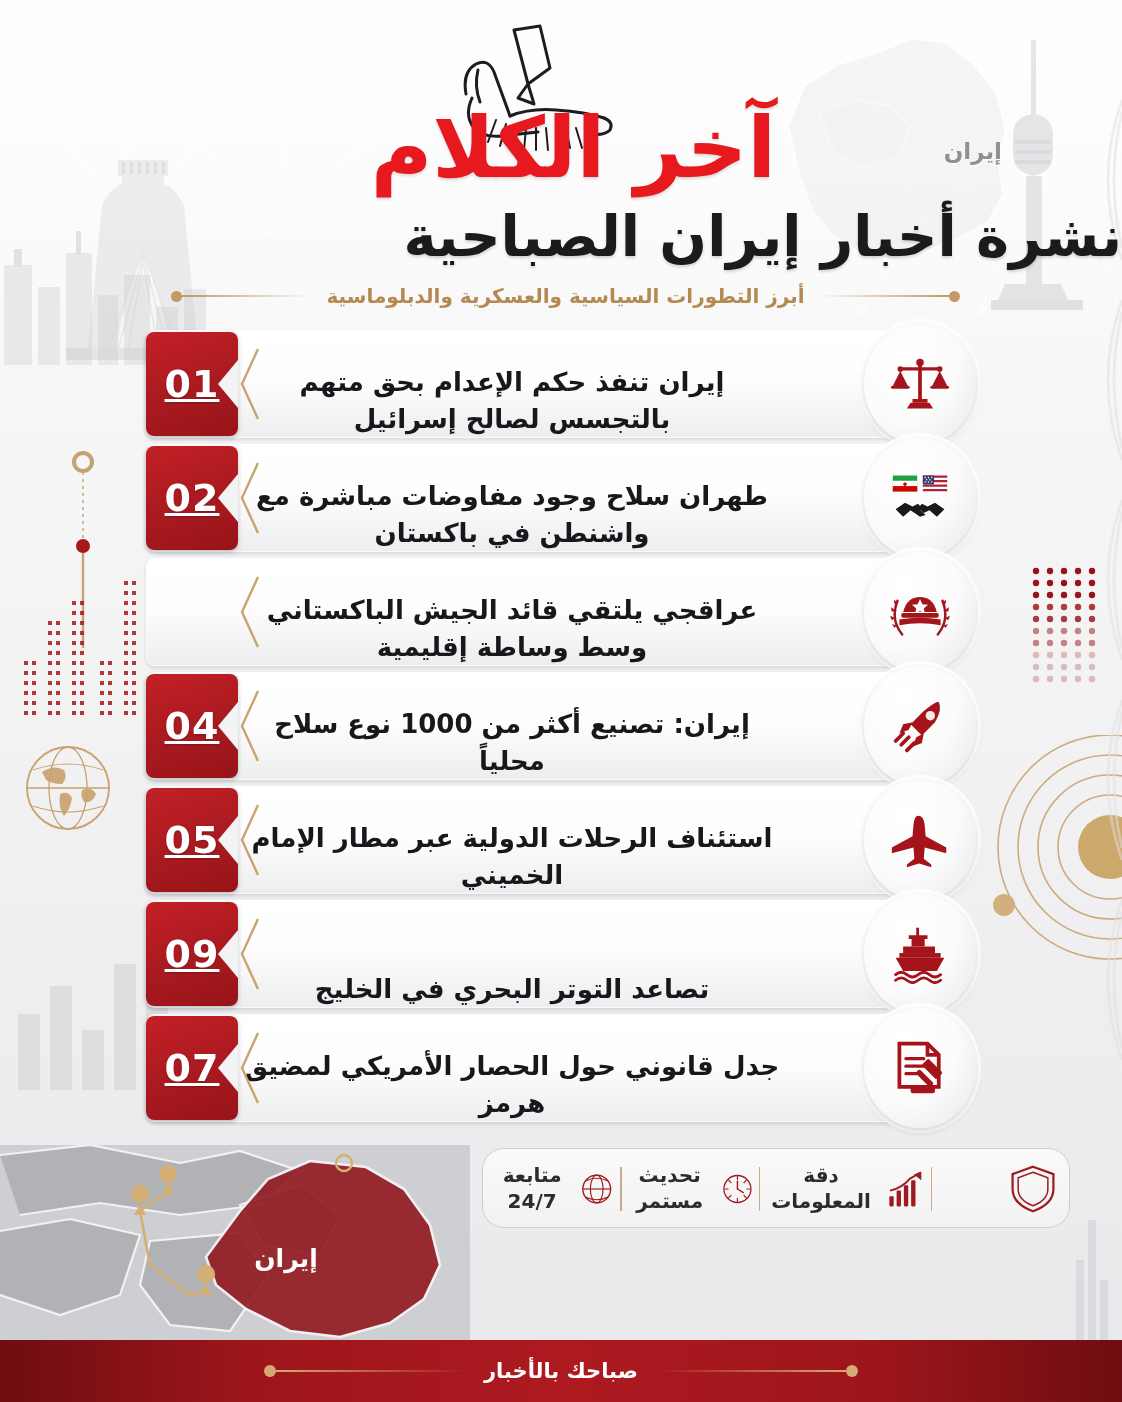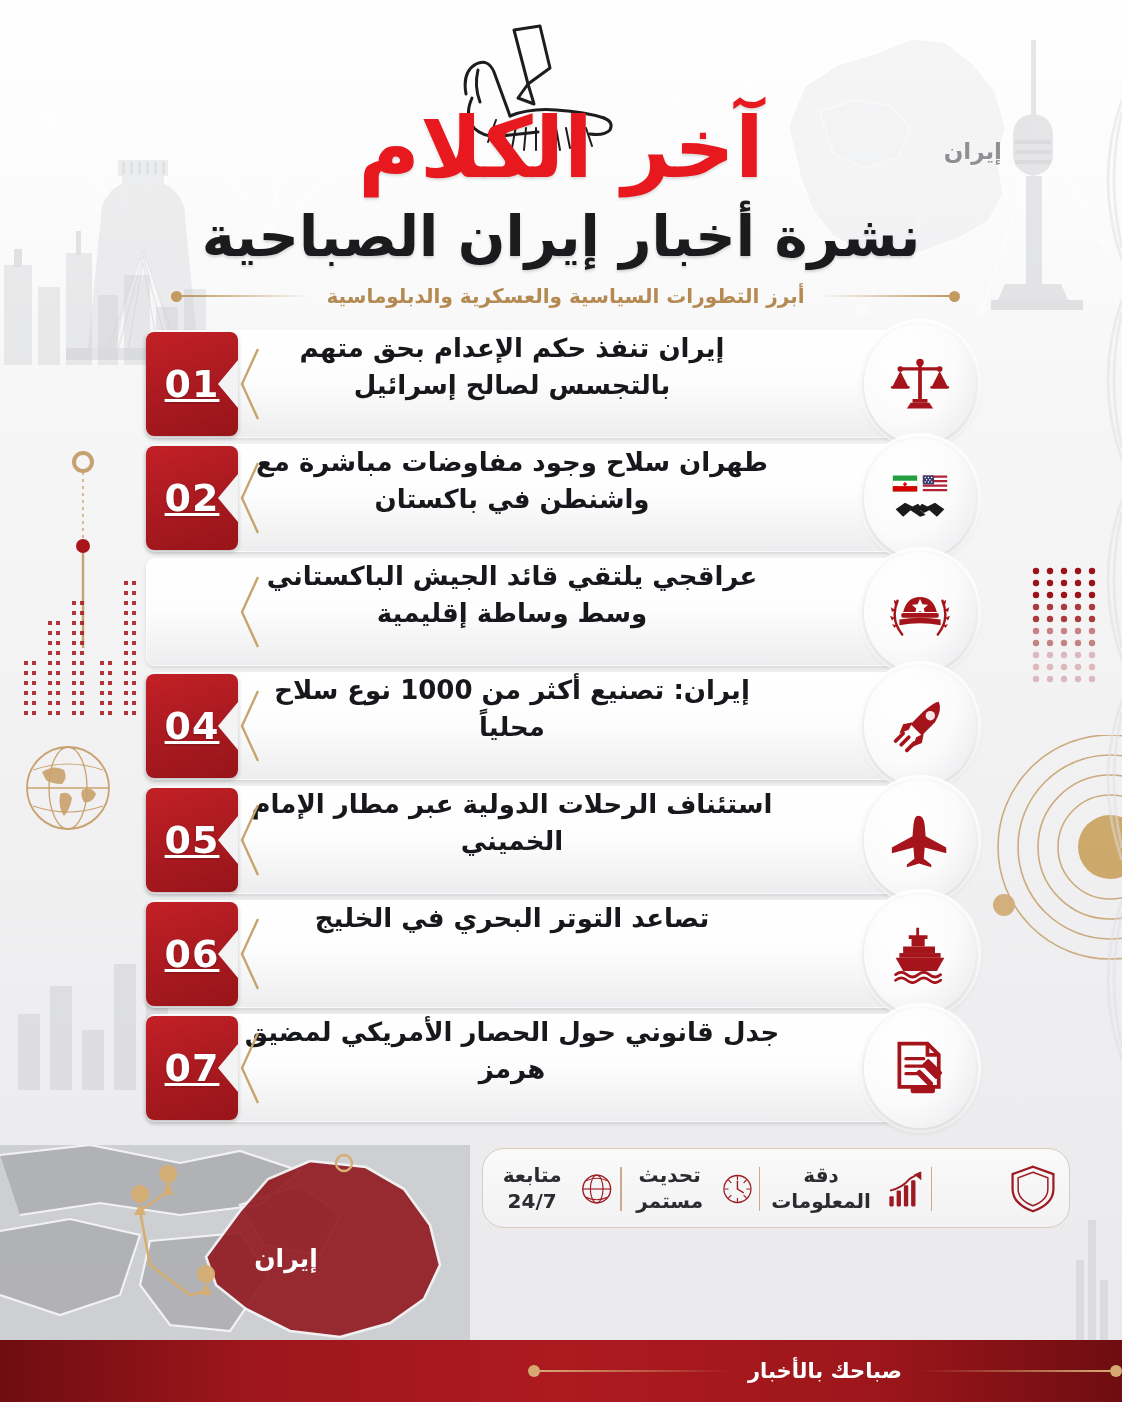--- a/index.html
+++ b/index.html
@@ -77,21 +77,21 @@
 
   
   .bigmap{
     position:absolute; left:0; bottom:42px; width:470px; height:215px;
     opacity:.95;
   }
   
   .eqbars{ position:absolute; right:6px; bottom:52px; width:42px; height:150px; opacity:.35;}
 
   
-  .header { position:relative; width:1122px; padding-top:20px; text-align:center; z-index:4; }
+  .header { position:relative; width:1122px; padding-top:20px; z-index:4; }
 
   .logo-wrap{
     position:relative; width:430px; height:190px; margin:0 auto;
   }
   .hand-svg{ position:absolute; left:72px; top:4px; width:220px; height:150px; }
   .logo-ar{
     position:absolute; left:0; right:0; top:86px;
     font-size:84px; line-height:1; font-weight:800;
     color:#e8191e;
     letter-spacing:-2px;
@@ -131,21 +131,21 @@
   }
 
   
   .news-card{
     position:relative;
     flex:1;
     margin-right:74px;       
     background:linear-gradient(180deg,#ffffff 0%,#fdfdfd 48%,#ededef 100%);
     border-radius:9px;
     box-shadow:0 2px 4px rgba(0,0,0,.12),0 0 0 1px rgba(255,255,255,.7) inset;
-    display:flex; align-items:flex-start; justify-content:center;
+    display:flex; align-items:flex-end; justify-content:center;
     padding:0 120px 0 96px;
   }
   .news-text{
     font-size:26px; line-height:1.42; font-weight:800; color:#16181b;
     text-align:center;
   }
 
   
   .icon-badge{
     position:absolute; right:0px; top:50%; transform:translateY(-50%);
@@ -207,21 +207,21 @@
   }
   .feature svg{ width:52px; height:52px; }
   .feature .flabel{
     font-size:20px; font-weight:800; color:#2a2c2f; line-height:1.28; text-align:center;
   }
 
   
   .footer{
     position:absolute; left:0; bottom:0; width:1122px; height:62px;
     background:linear-gradient(90deg,#6e0d11 0%,#9d161b 22%,#ad1a20 50%,#9d161b 78%,#6e0d11 100%);
-    display:flex; align-items:center; gap:18px;
+    display:flex; align-items:center; justify-content:center; gap:18px;
     z-index:8;
   }
   .foot-text{ font-size:21px; font-weight:800; color:#fff; letter-spacing:1.5px; }
   .foot-rule{ display:flex; align-items:center; }
   .foot-rule .ln{ width:190px; height:2px; background:linear-gradient(90deg,rgba(214,170,115,0),#d6a973);}
   .foot-rule.rev .ln{ background:linear-gradient(270deg,rgba(214,170,115,0),#d6a973);}
   .foot-dot{ width:12px; height:12px; border-radius:50%; background:#d6a973;}
 </style>
 </head>
 <body>
@@ -834,21 +834,21 @@
           <rect x="14" y="24" width="34" height="7"></rect>
           <rect x="10" y="31" width="44" height="5"></rect>
           <path d="M6,36 L58,36 L50,50 L14,50 Z"></path>
           <g fill="none" stroke="#a4141a" stroke-width="3" stroke-linecap="round">
             <path d="M6,54 q6,-5 12,0 t12,0 t12,0 t12,0"></path>
             <path d="M6,60 q6,-5 12,0 t12,0 t12,0 t12,0"></path>
           </g>
         </svg>
       </div>
       <div class="num-chip">
-        <span class="num">06</span>
+        <span class="num">09</span>
       </div>
       <svg class="chev" viewBox="0 0 22 78">
         <path d="M20,4 L4,39 L20,74" fill="none" stroke="#c8a46e" stroke-width="2.4"></path>
       </svg>
     </div>
 
     <div class="news-row">
       <div class="news-card">
         <div class="news-text">جدل قانوني حول الحصار الأمريكي لمضيق هرمز</div>
       </div>

